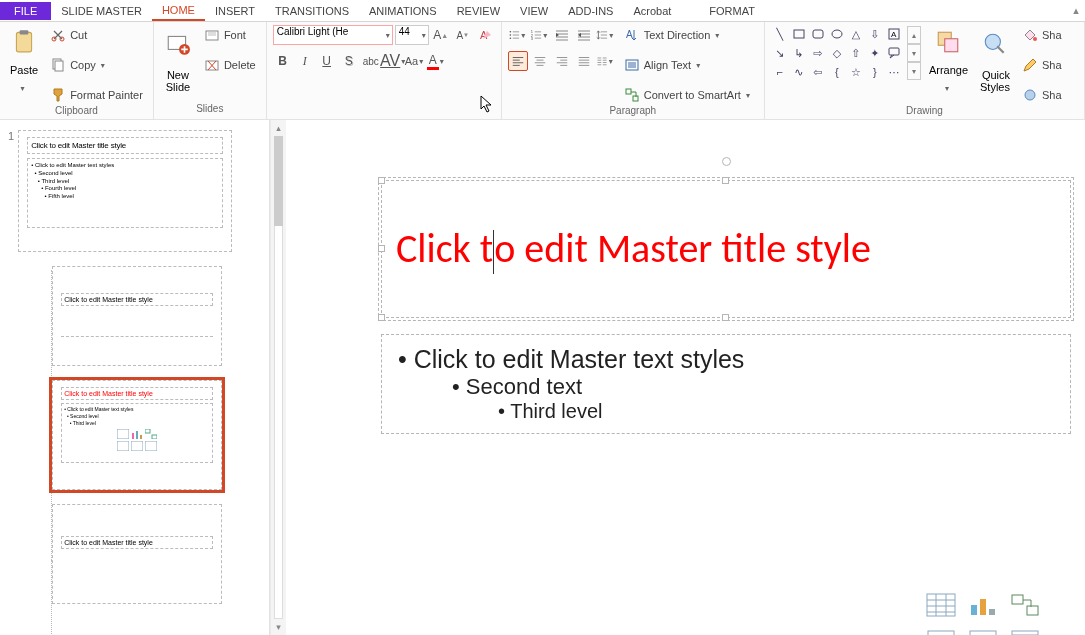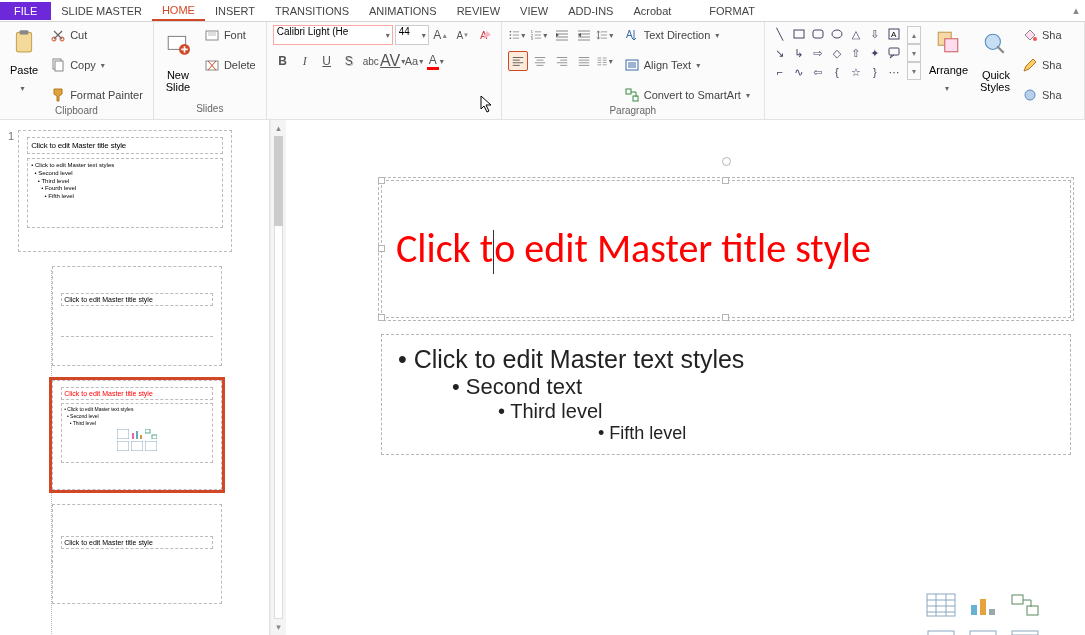--- a/index.html
+++ b/index.html
@@ -408,20 +408,21 @@
             <span>Sha</span>
           </div>
         <div class="small-item">
             <svg class="svg-ic" viewBox="0 0 16 16">
               <circle cx="8" cy="8" r="5" fill="#b8d0ea" stroke="#5b8cc2"></circle>
             </svg>
             <span>Sha</span>
           </div>
       </div>
     </div>
+    <div class="label">Drawing</div>
   </div>
 </div>
 
 <div class="cursor-ptr">
   <svg width="14" height="18" viewBox="0 0 14 18">
       <path d="M1 1 L1 14 L4 11 L7 17 L9 16 L6 10 L11 10 Z" fill="#fff" stroke="#000"></path>
     </svg>
 </div>
 
 <div class="workspace">
@@ -496,21 +497,20 @@
       <div class="handle" style="bottom:-4px;left:-4px"></div>
       <div class="handle" style="bottom:-4px;left:calc(50% - 4px)"></div>
       <div class="handle" style="top:calc(50% - 4px);left:-4px"></div>
       <span class="txt">Click t<span class="caret-bar"></span>o edit Master title style</span>
     </div>
     <div class="body-ph-main">
       <ul>
         <li class="lvl1">Click to edit Master text styles</li>
         <li class="lvl2">Second text</li>
         <li class="lvl3">Third level</li>
-        <li class="lvl5">Fifth level</li>
       </ul>
     </div>
     <div class="content-icons">
       <div class="ci">
           <svg width="30" height="24">
             <rect x="1" y="1" width="28" height="22" fill="none" stroke="#8aa8bf"></rect>
             <path d="M1 7h28M1 13h28M1 19h28M10 1v22M20 1v22" stroke="#8aa8bf"></path>
           </svg>
         </div>
       <div class="ci">

